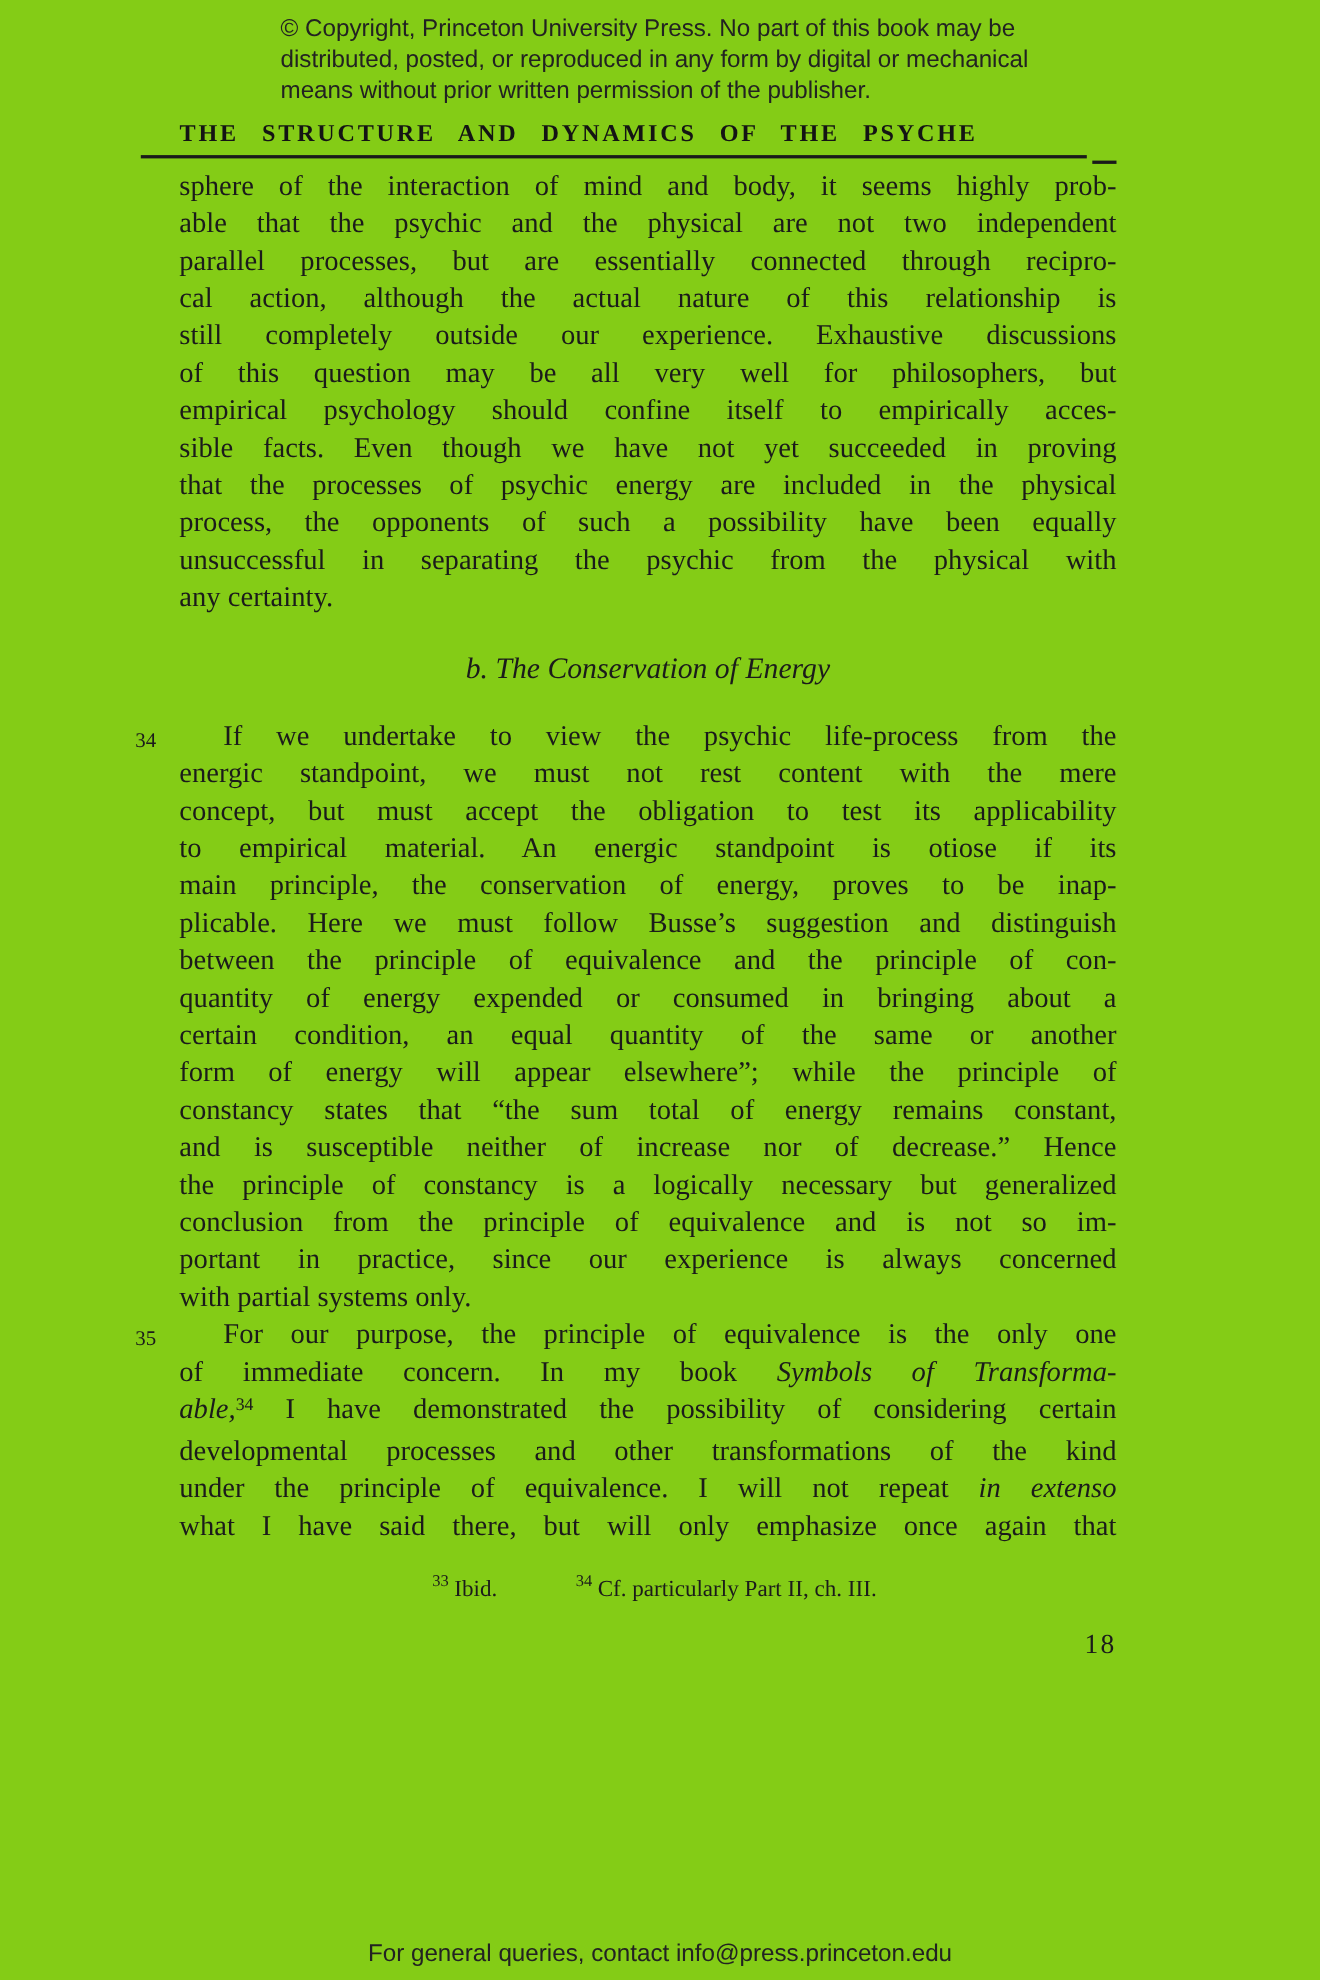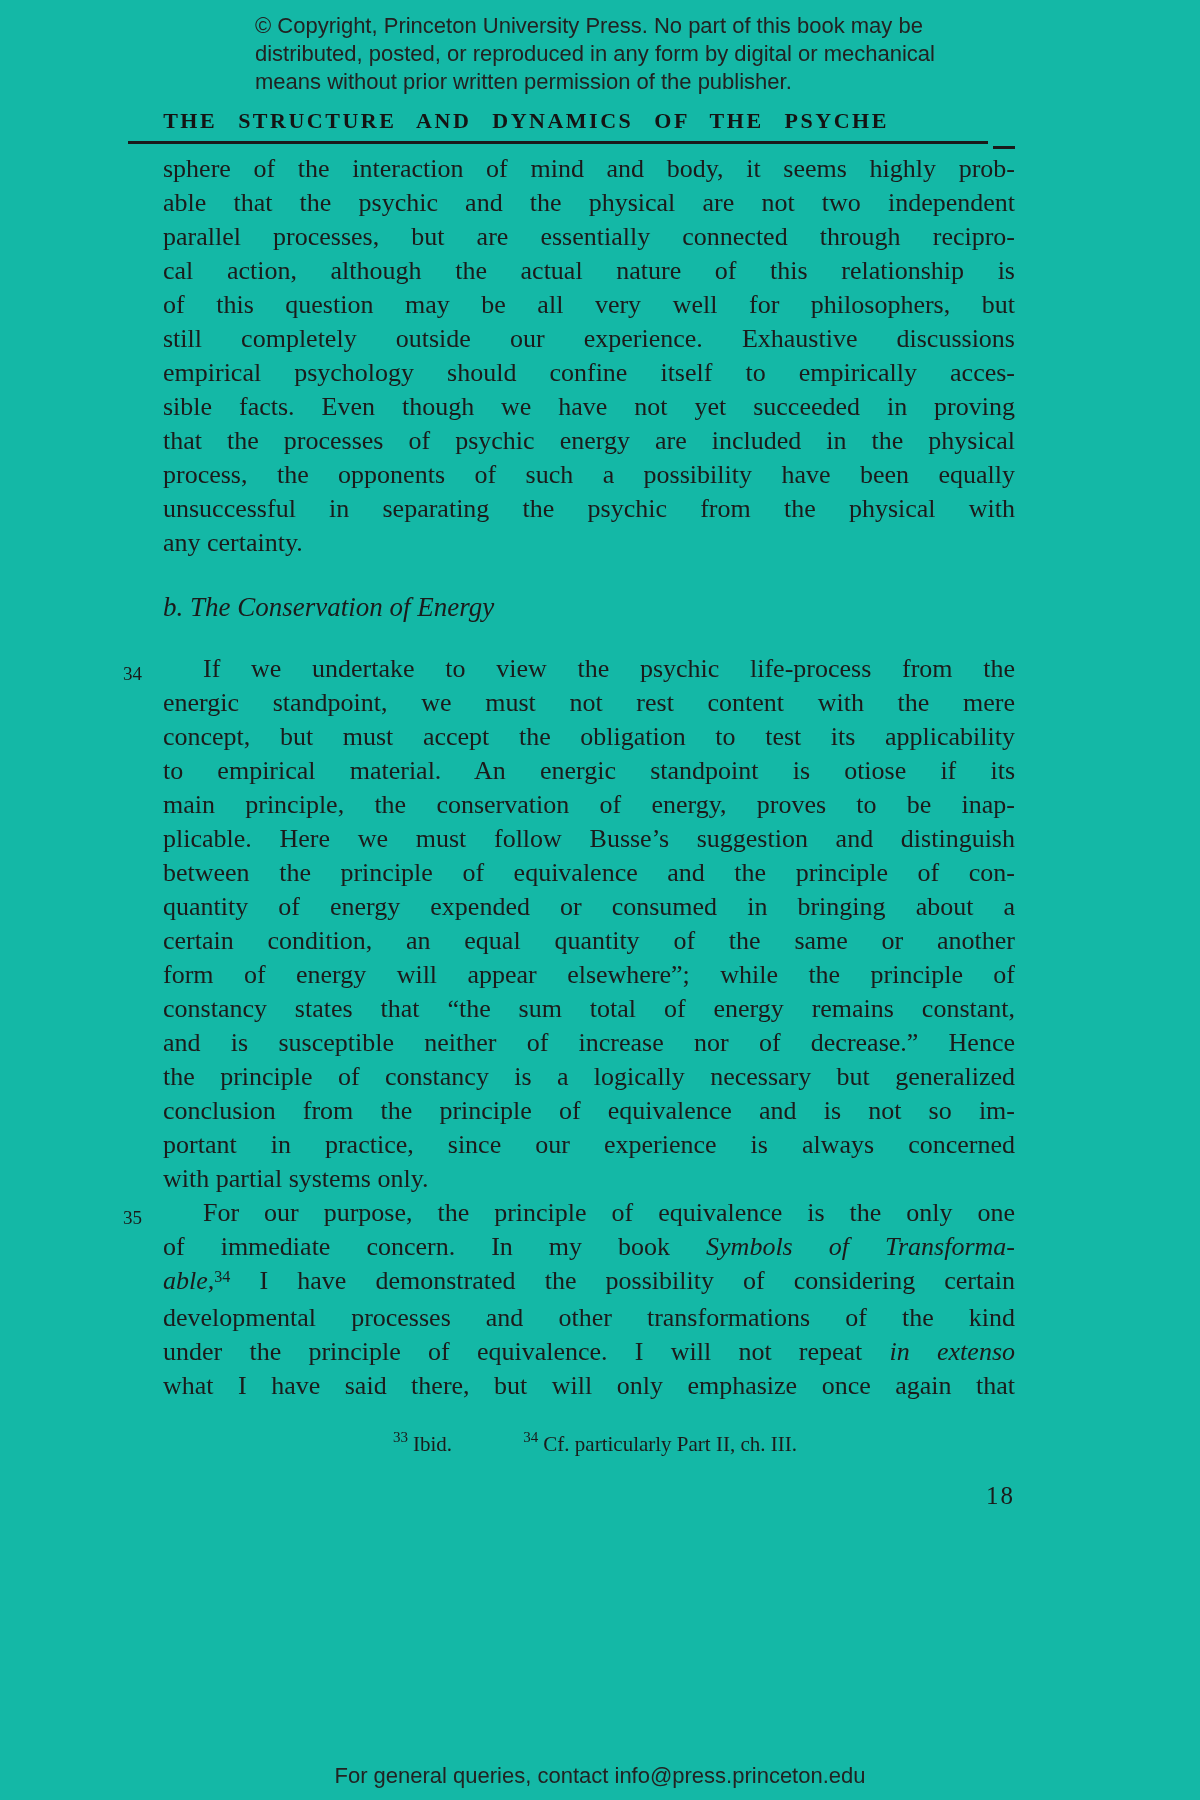--- a/index.html
+++ b/index.html
@@ -1,16 +1,16 @@
 <!DOCTYPE html>
 <html><head>
 <meta charset="utf-8">
 <style>
   html,body{margin:0;padding:0;background:#ffffff;}
-  .page{position:relative;width:1200px;height:1800px;background:#14b8a6;overflow:hidden;
+  .page{position:relative;width:1200px;height:1800px;background:#84cc16;overflow:hidden;
         font-family:"Liberation Serif","DejaVu Serif",serif;color:#1b1b1b;}
 
   .copyright{position:absolute;left:255px;top:12px;
              font-family:"Liberation Sans","DejaVu Sans",sans-serif;
              font-size:22px;line-height:28px;color:#222;}
 
   .running-head{position:absolute;left:0;top:108px;width:1052px;text-align:center;
                 font-weight:700;font-size:22px;letter-spacing:2.5px;word-spacing:13px;color:#141414;}
 
   .head-rule{position:absolute;left:128px;top:141px;width:860px;height:3px;background:#1a1a1a;}
@@ -22,21 +22,21 @@
   .para{position:relative;}
   .pnum{position:absolute;left:-40px;top:5px;font-size:19px;color:#1b1b1b;}
 
   .tline{text-align:justify;text-align-last:justify;}
   .tline.end{text-align-last:left;}
   .tline.ind{text-indent:40px;}
 
   .it{font-style:italic;}
   .sup{font-size:0.62em;position:relative;top:-0.45em;}
 
-  .section-heading{text-align:left;font-style:italic;font-size:27px;
+  .section-heading{text-align:center;font-style:italic;font-size:27px;
                    margin-top:30px;margin-bottom:28px;}
 
   .footnotes{margin-top:22px;padding-left:12px;font-size:21px;line-height:26px;text-align:center;}
   .fn sup{font-size:15px;position:relative;top:-1px;margin-right:5px;font-weight:400;}
   .fn2{margin-left:66px;}
 
   .page-number{text-align:right;margin-top:22px;font-size:25px;letter-spacing:2px;}
 
   .footer{position:absolute;left:0;top:1763px;width:1200px;text-align:center;
           font-family:"Liberation Sans","DejaVu Sans",sans-serif;
@@ -57,22 +57,22 @@
   <div class="head-rule"></div>
   <div class="head-rule-tail"></div>
 
   <div class="column">
     <div>
         <div class="para">
           <div class="tline"><span>sphere of the interaction of mind and body, it seems highly prob-</span></div>
           <div class="tline"><span>able that the psychic and the physical are not two independent</span></div>
           <div class="tline"><span>parallel processes, but are essentially connected through recipro-</span></div>
           <div class="tline"><span>cal action, although the actual nature of this relationship is</span></div>
+          <div class="tline"><span>still completely outside our experience. Exhaustive discussions</span></div>
           <div class="tline"><span>of this question may be all very well for philosophers, but</span></div>
-          <div class="tline"><span>still completely outside our experience. Exhaustive discussions</span></div>
           <div class="tline"><span>empirical psychology should confine itself to empirically acces-</span></div>
           <div class="tline"><span>sible facts. Even though we have not yet succeeded in proving</span></div>
           <div class="tline"><span>that the processes of psychic energy are included in the physical</span></div>
           <div class="tline"><span>process, the opponents of such a possibility have been equally</span></div>
           <div class="tline"><span>unsuccessful in separating the psychic from the physical with</span></div>
           <div class="tline end"><span>any certainty.</span></div>
         </div>
         <div class="section-heading">b. The Conservation of Energy</div>
         <div class="para">
           <span class="pnum">34</span>

